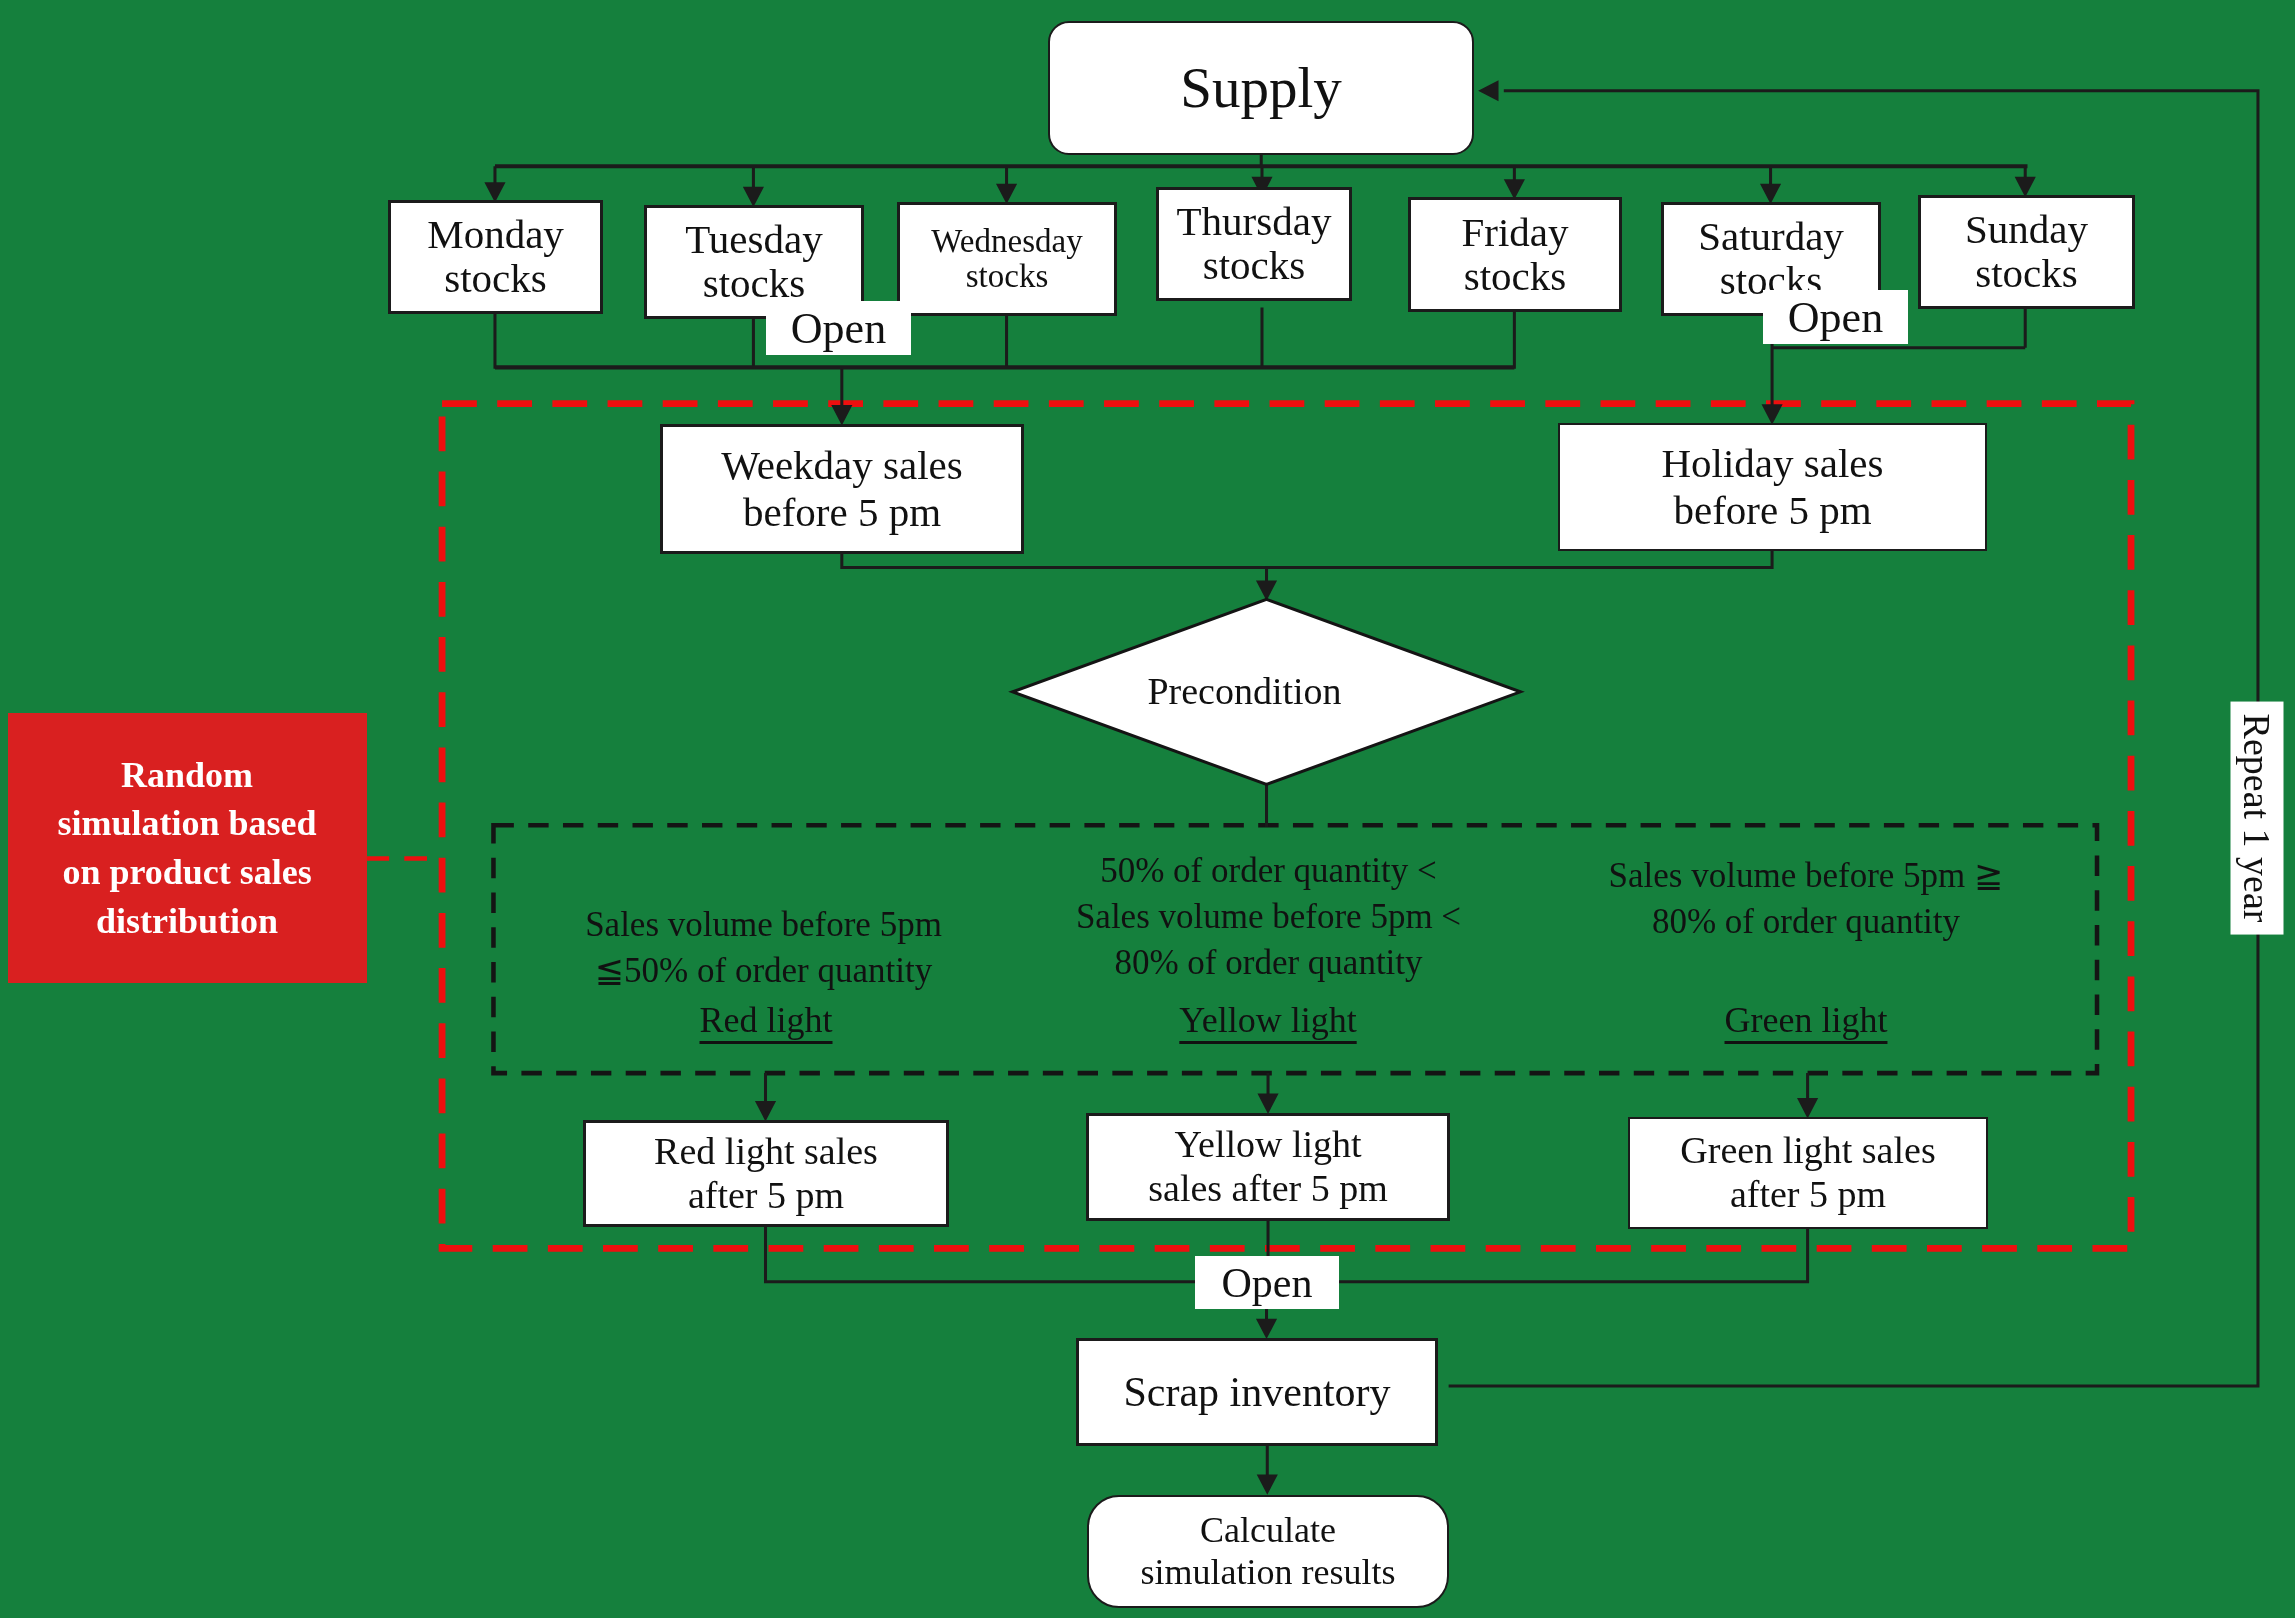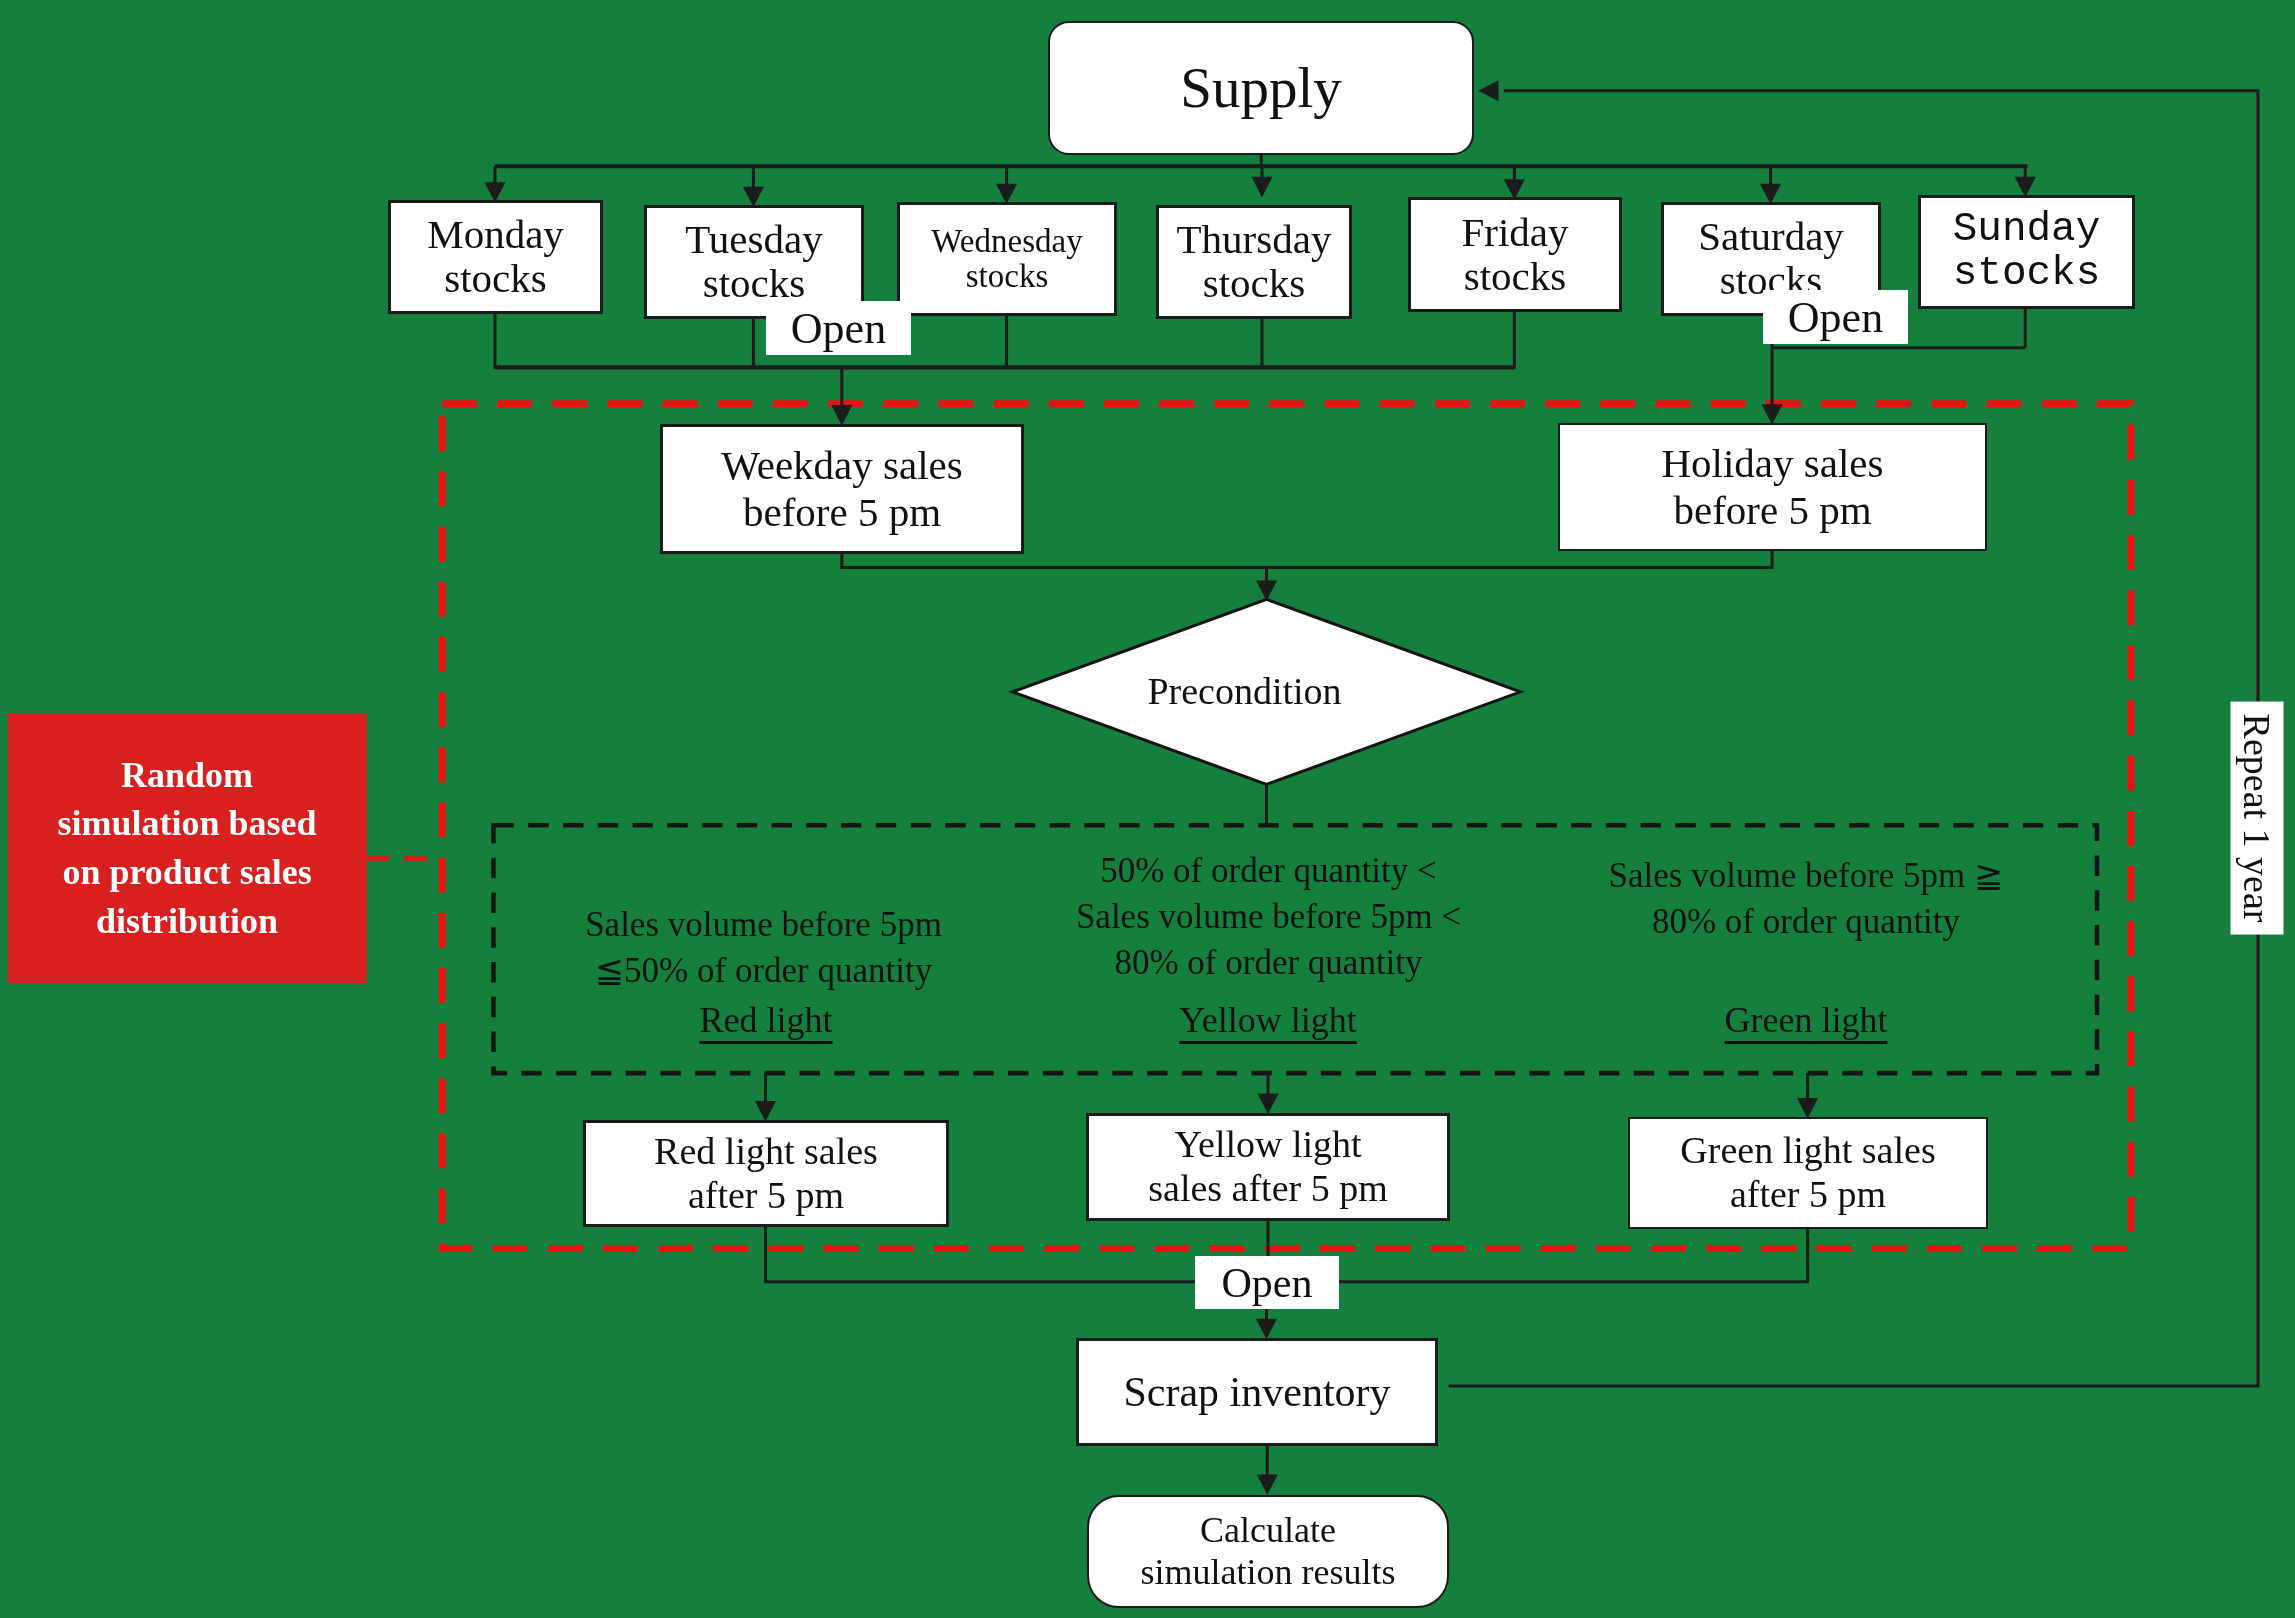--- a/index.html
+++ b/index.html
@@ -94,27 +94,27 @@
   </svg>
 
   <div class="node rounded" style="left:1048px;top:21px;width:426px;height:134px;font-size:57px;">Supply</div>
 
   <div class="node day" style="left:388px;top:200px;width:215px;height:114px;">Monday
 stocks</div>
   <div class="node day" style="left:644px;top:205px;width:220px;height:114px;">Tuesday
 stocks</div>
   <div class="node day small" style="left:897px;top:202px;width:220px;height:114px;">Wednesday
 stocks</div>
-  <div class="node day" style="left:1156px;top:205px;width:196px;height:114px;">Thursday
+  <div class="node day" style="left:1156px;top:187px;width:196px;height:114px;">Thursday
 stocks</div>
   <div class="node day" style="left:1408px;top:197px;width:214px;height:115px;">Friday
 stocks</div>
   <div class="node day" style="left:1661px;top:202px;width:220px;height:114px;">Saturday
 stocks</div>
-  <div class="node day" style="left:1918px;top:195px;width:217px;height:114px;font-family:Liberation Mono, monospace;">Sunday
+  <div class="node day" style="left:1918px;top:195px;width:217px;height:114px;">Sunday
 stocks</div>
 
   <div class="overlay" style="left:766px;top:301px;width:145px;height:54px;font-size:44px;">Open</div>
   <div class="overlay" style="left:1763px;top:290px;width:145px;height:54px;font-size:44px;">Open</div>
 
   <div class="node" style="left:660px;top:424px;width:364px;height:130px;font-size:41px;">Weekday sales
 before 5 pm</div>
   <div class="node" style="left:1558px;top:423px;width:429px;height:128px;font-size:41px;border-width:2.6px;">Holiday sales
 before 5 pm</div>
 

